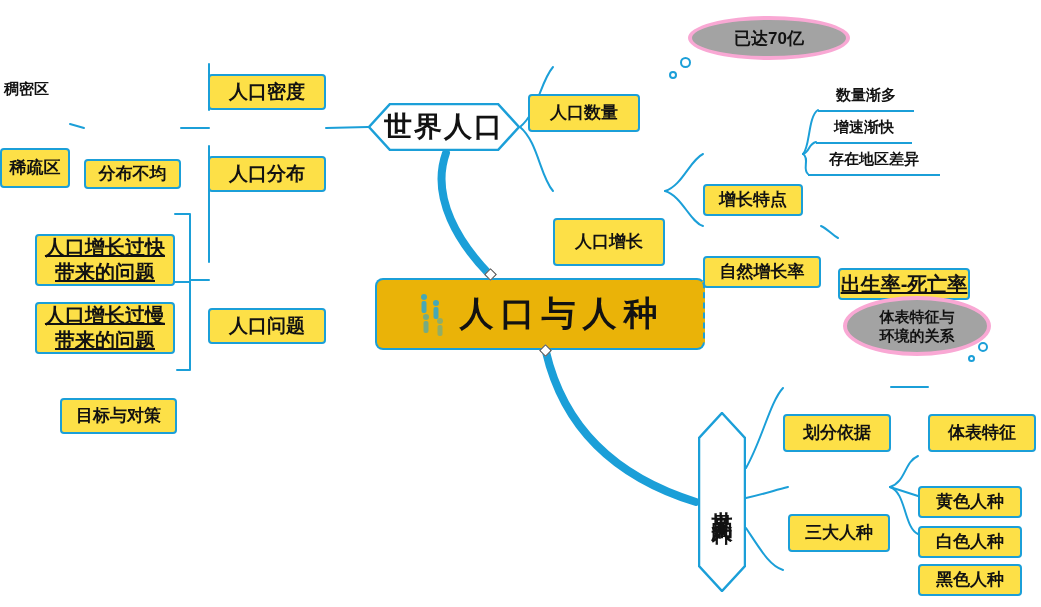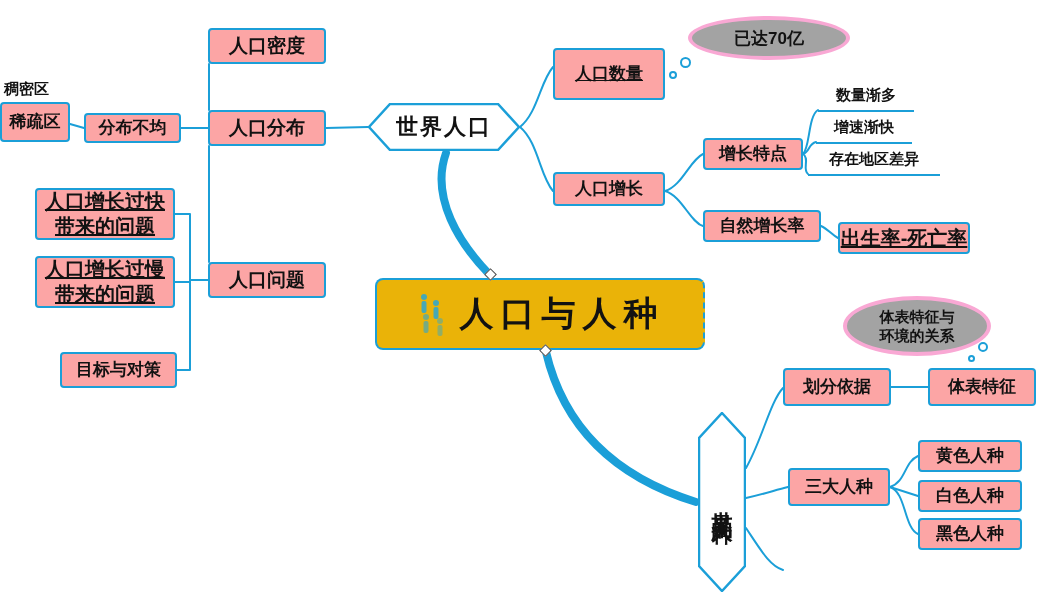--- a/index.html
+++ b/index.html
@@ -1,22 +1,22 @@
 <!DOCTYPE html>
 <html><head>
 <meta charset="utf-8">
 <style>
   * { box-sizing: border-box; margin: 0; padding: 0; }
   body { font-family: "Liberation Sans", sans-serif; background: #ffffff; }
   .canvas { position: relative; width: 1041px; height: 607px; background: #ffffff; overflow: hidden; color: #121212; }
   svg.wires { position: absolute; left: 0; top: 0; width: 1041px; height: 607px; }
   .node {
-    position: absolute; background: #fca5a5; border: 2px solid #1b9fd8; border-radius: 4px;
+    position: absolute; background: #fde047; border: 2px solid #1b9fd8; border-radius: 4px;
     display: flex; align-items: center; justify-content: center; text-align: center;
-    font-weight: 700; font-size: 19px; line-height: 1.25; white-space: pre-line;
+    font-weight: 700; font-size: 19px; line-height: 1.25; white-space: pre-line; margin-top: 46px;
   }
   .node.f17 { font-size: 17px; }
   .node.f16 { font-size: 17px; }
   .node.f15 { font-size: 20px; text-decoration: underline; }
   .plain-label { position: absolute; font-weight: 700; font-size: 15px; }
   .underline-label {
     position: absolute; text-align: center; font-weight: 700; font-size: 15px;
     border-bottom: 2px solid #1b9fd8; padding-bottom: 5px;
   }
   .cloud {
@@ -24,21 +24,21 @@
     display: flex; align-items: center; justify-content: center; text-align: center;
     font-weight: 700; white-space: pre-line;
   }
   .dot { position: absolute; background: #ffffff; border: 2px solid #1b9fd8; border-radius: 50%; }
   .shape-wrap { position: absolute; }
   .shape-wrap svg { position: absolute; left: 0; top: 0; }
   .shape-text {
     position: absolute; inset: 0; display: flex; align-items: center; justify-content: center;
     font-weight: 700; text-align: center;
   }
-  .hex-title { font-size: 22px; letter-spacing: 2px; }
+  .hex-title { font-size: 28px; letter-spacing: 2px; }
   .vert-title { font-size: 21px; writing-mode: vertical-rl; text-orientation: upright; letter-spacing: 3px; }
   .central {
     position: absolute; left: 375px; top: 278px; width: 330px; height: 72px;
     background: #eab308; border: 2px solid #1b9fd8; border-right: 2px dashed #1b9fd8;
     border-radius: 8px; display: flex; align-items: center; justify-content: center;
   }
   .central-title {
     font-family: "DejaVu Serif", serif; font-weight: 700; font-size: 34px; letter-spacing: 7px;
     margin-left: 10px;
   }
@@ -99,26 +99,26 @@
 带来的问题</div>
   <div class="node f17" style="left:60px; top:352px; width:117px; height:36px;">目标与对策</div>
 
   <div class="shape-wrap" style="left:368px; top:103px; width:152px; height:48px;">
     <svg width="152" height="48" viewBox="0 0 152 48">
       <polygon points="22,1 130,1 151,24 130,47 22,47 1,24" fill="#ffffff" stroke="#1b9fd8" stroke-width="2.5"></polygon>
     </svg>
     <div class="shape-text hex-title">世界人口</div>
   </div>
 
-  <div class="node f17" style="left:553px; top:48px; width:112px; height:52px;text-decoration:underline;">人口数量</div>
+  <div class="node f17" style="left:528px; top:48px; width:112px; height:38px;">人口数量</div>
   <div class="cloud" style="left:688px; top:16px; width:162px; height:44px; font-size:17px;">已达70亿</div>
   <div class="dot" style="left:680px; top:57px; width:11px; height:11px;"></div>
   <div class="dot" style="left:669px; top:71px; width:8px; height:8px;"></div>
 
-  <div class="node f17" style="left:553px; top:172px; width:112px; height:34px;">人口增长</div>
+  <div class="node f17" style="left:553px; top:172px; width:112px; height:48px;">人口增长</div>
   <div class="node f16" style="left:703px; top:138px; width:100px; height:32px;">增长特点</div>
 
   <div class="underline-label" style="left:818px; top:86px; width:96px;">数量渐多</div>
   <div class="underline-label" style="left:816px; top:118px; width:96px;">增速渐快</div>
   <div class="underline-label" style="left:808px; top:150px; width:132px;">存在地区差异</div>
 
   <div class="node f16" style="left:703px; top:210px; width:118px; height:32px;">自然增长率</div>
   <div class="node f15" style="left:838px; top:222px; width:132px; height:32px;">出生率-死亡率</div>
 
   <div class="central">

